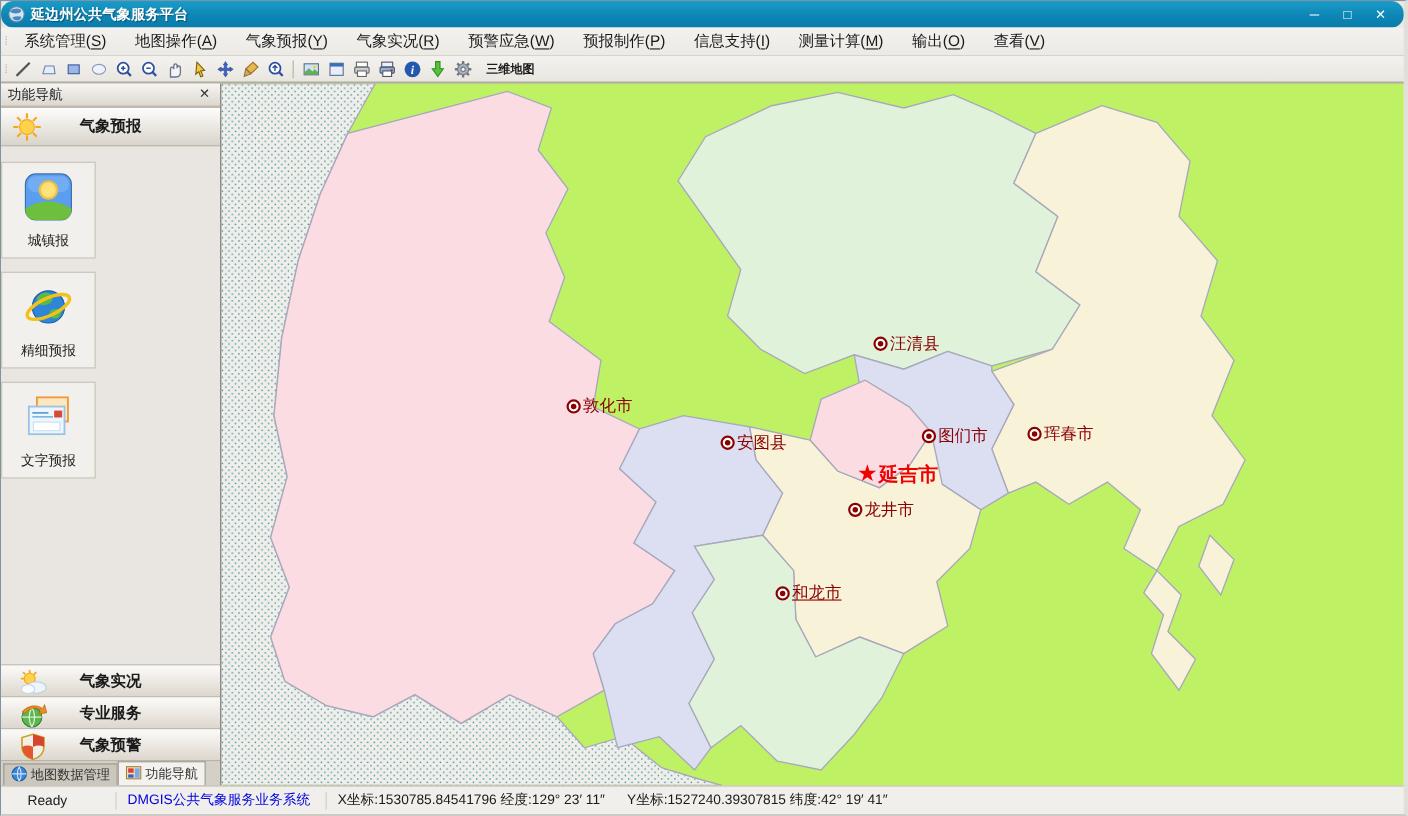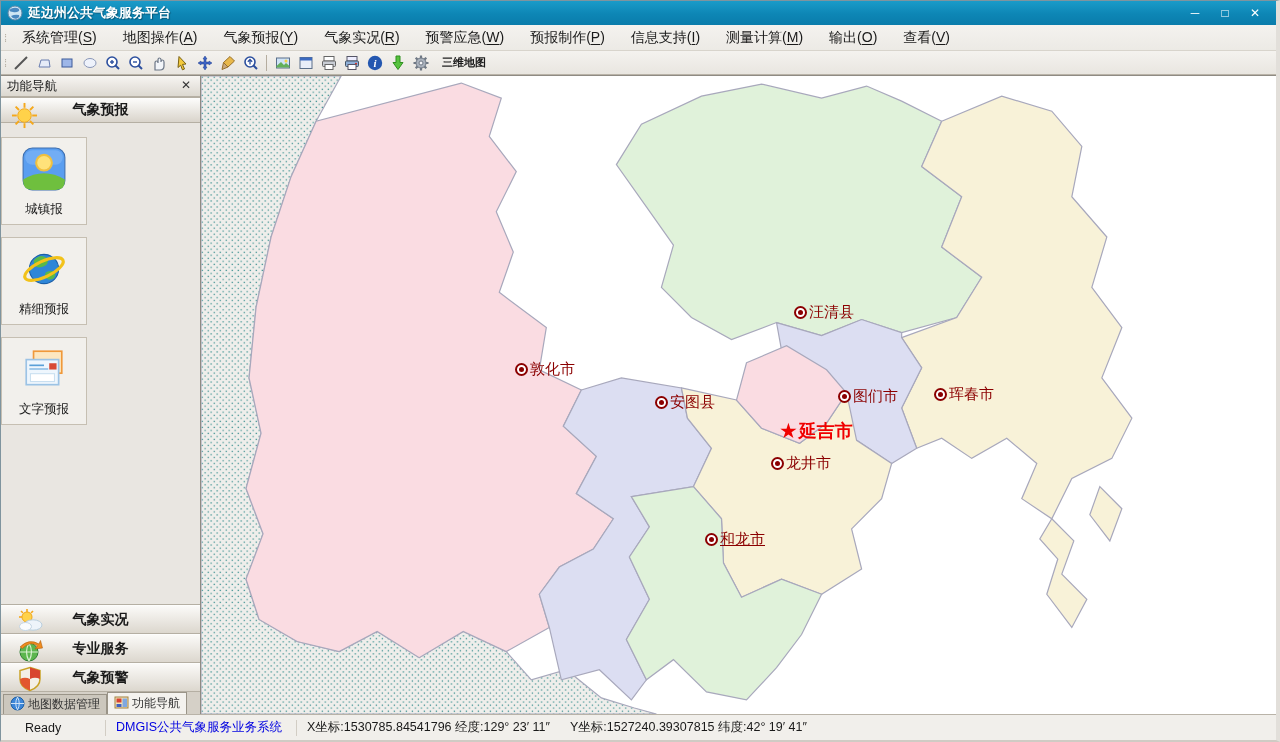--- a/index.html
+++ b/index.html
@@ -4,21 +4,21 @@
 <style>
   * { margin:0; padding:0; box-sizing:border-box; }
   html,body { width:1280px; height:742px; overflow:hidden; }
   body { font-family:"Liberation Sans","DejaVu Sans",sans-serif; font-size:12px; color:#1a1a1a; }
   .window { width:1280px; height:742px; display:flex; flex-direction:column;
             border:1px solid #7f949e; border-right:4px solid #e2dfda; border-bottom:2px solid #cfcbc4;
             background:#ece9e4; }
 
   
   .titlebar { height:24px; background:linear-gradient(180deg,#1a9bc9 0%,#0d86b5 55%,#0a7cab 100%);
-              display:flex; align-items:center; padding:0 6px; flex:0 0 auto; }
+              display:flex; align-items:center; padding:0 6px; flex:0 0 auto;border-radius:11px; }
   .titlebar .app-title { color:#fff; font-weight:bold; font-size:13px; margin-left:5px;
               text-shadow:1px 1px 1px rgba(0,0,0,.35); flex:1; }
   .win-btn { width:30px; height:19px; display:flex; align-items:center; justify-content:center;
              color:#fff; font-size:12px; font-weight:bold; cursor:default; }
 
   
   .menubar { height:26px; background:linear-gradient(180deg,#f4f2ef,#eceae5); display:flex;
              align-items:center; border-bottom:1px solid #d8d4cc; flex:0 0 auto; }
   .grip { color:#b9b3a8; font-size:11px; letter-spacing:-2px; margin:0 4px 0 3px; }
   .menu-item { padding:4px 13px; white-space:nowrap; font-size:14px; }
@@ -35,40 +35,40 @@
   
   .main { flex:1 1 auto; display:flex; min-height:0; border-top:1px solid #8f8b83; }
 
   
   .sidebar { width:200px; flex:0 0 auto; display:flex; flex-direction:column; background:#e6e3dd;
              border-right:1px solid #8f8b83; }
   .sb-header { height:21px; background:linear-gradient(180deg,#f7f5f2,#dcd8d0); display:flex;
                align-items:center; padding:0 6px; border-bottom:1px solid #b5afa3; }
   .sb-header .sb-title { flex:1; font-size:12.5px; }
   .sb-close { width:16px; height:16px; text-align:center; line-height:15px; font-size:12px; color:#333; }
-  .sb-section { height:26px; background:linear-gradient(180deg,#fdfdfc,#d9d4cb); border:1px solid #b5afa3;
+  .sb-section { height:36px; background:linear-gradient(180deg,#fdfdfc,#d9d4cb); border:1px solid #b5afa3;
                 border-left:none; border-right:none; display:flex; align-items:center; position:relative; }
   .sb-section .sec-icon { position:absolute; left:10px; top:4px; }
   .sb-section .sec-label { width:100%; text-align:center; font-weight:bold; font-size:14px; }
   .sb-content { flex:1 1 auto; background:#e9e6e1; display:flex; flex-direction:column; align-items:flex-start;
                 padding-top:14px; overflow:hidden; border-bottom:1px solid #b5afa3; }
   .big-btn { width:86px; background:#f2f0ec; border:1px solid #c6bfb2; display:flex; flex-direction:column;
              align-items:center; padding:8px 4px 6px; margin-bottom:12px; }
   .big-btn .bb-label { margin-top:6px; font-size:12.5px; }
   .nav-bar { height:29px; background:linear-gradient(180deg,#fbfaf8,#dcd7ce); border-top:1px solid #fdfdfc;
              border-bottom:1px solid #b5afa3; position:relative; display:flex; align-items:center; }
   .nav-bar .nv-icon { position:absolute; left:16px; top:2px; }
   .nav-bar .nv-label { width:100%; text-align:center; font-weight:bold; font-size:14px; }
   .sb-tabs { height:22px; background:#d5d0c7; display:flex; align-items:flex-end; padding-left:2px; flex:0 0 auto; }
   .sb-tab { height:20px; display:flex; align-items:center; gap:3px; padding:0 6px; font-size:12px;
             border:1px solid #9a9488; border-bottom:none; background:#ccc7bd; color:#333; }
   .sb-tab.active { background:#f4f2ee; height:22px; font-weight:normal; }
 
   
-  .map { flex:1 1 auto; position:relative; background:#ffffff; overflow:hidden;padding-left:39px; }
+  .map { flex:1 1 auto; position:relative; background:#bef264; overflow:hidden;padding-left:39px; }
   .map svg.mapsvg { position:absolute; inset:0; width:100%; height:100%; }
   .map-label { position:absolute; display:flex; align-items:center; white-space:nowrap;
                font-size:15px; color:#8b0000; pointer-events:none; }
   .lbl-ring { width:13px; height:13px; border:2px solid #8b0000; border-radius:50%; background:#fff;
               display:inline-flex; align-items:center; justify-content:center; margin-right:2px; flex:0 0 auto; }
   .lbl-dot { width:5px; height:5px; background:#8b0000; border-radius:50%; }
   .lbl-star { color:#f00000; font-size:21px; line-height:16px; margin-right:1px; }
   .map-label.hl { color:#f00000; font-weight:bold; font-size:18px; }
 
   

